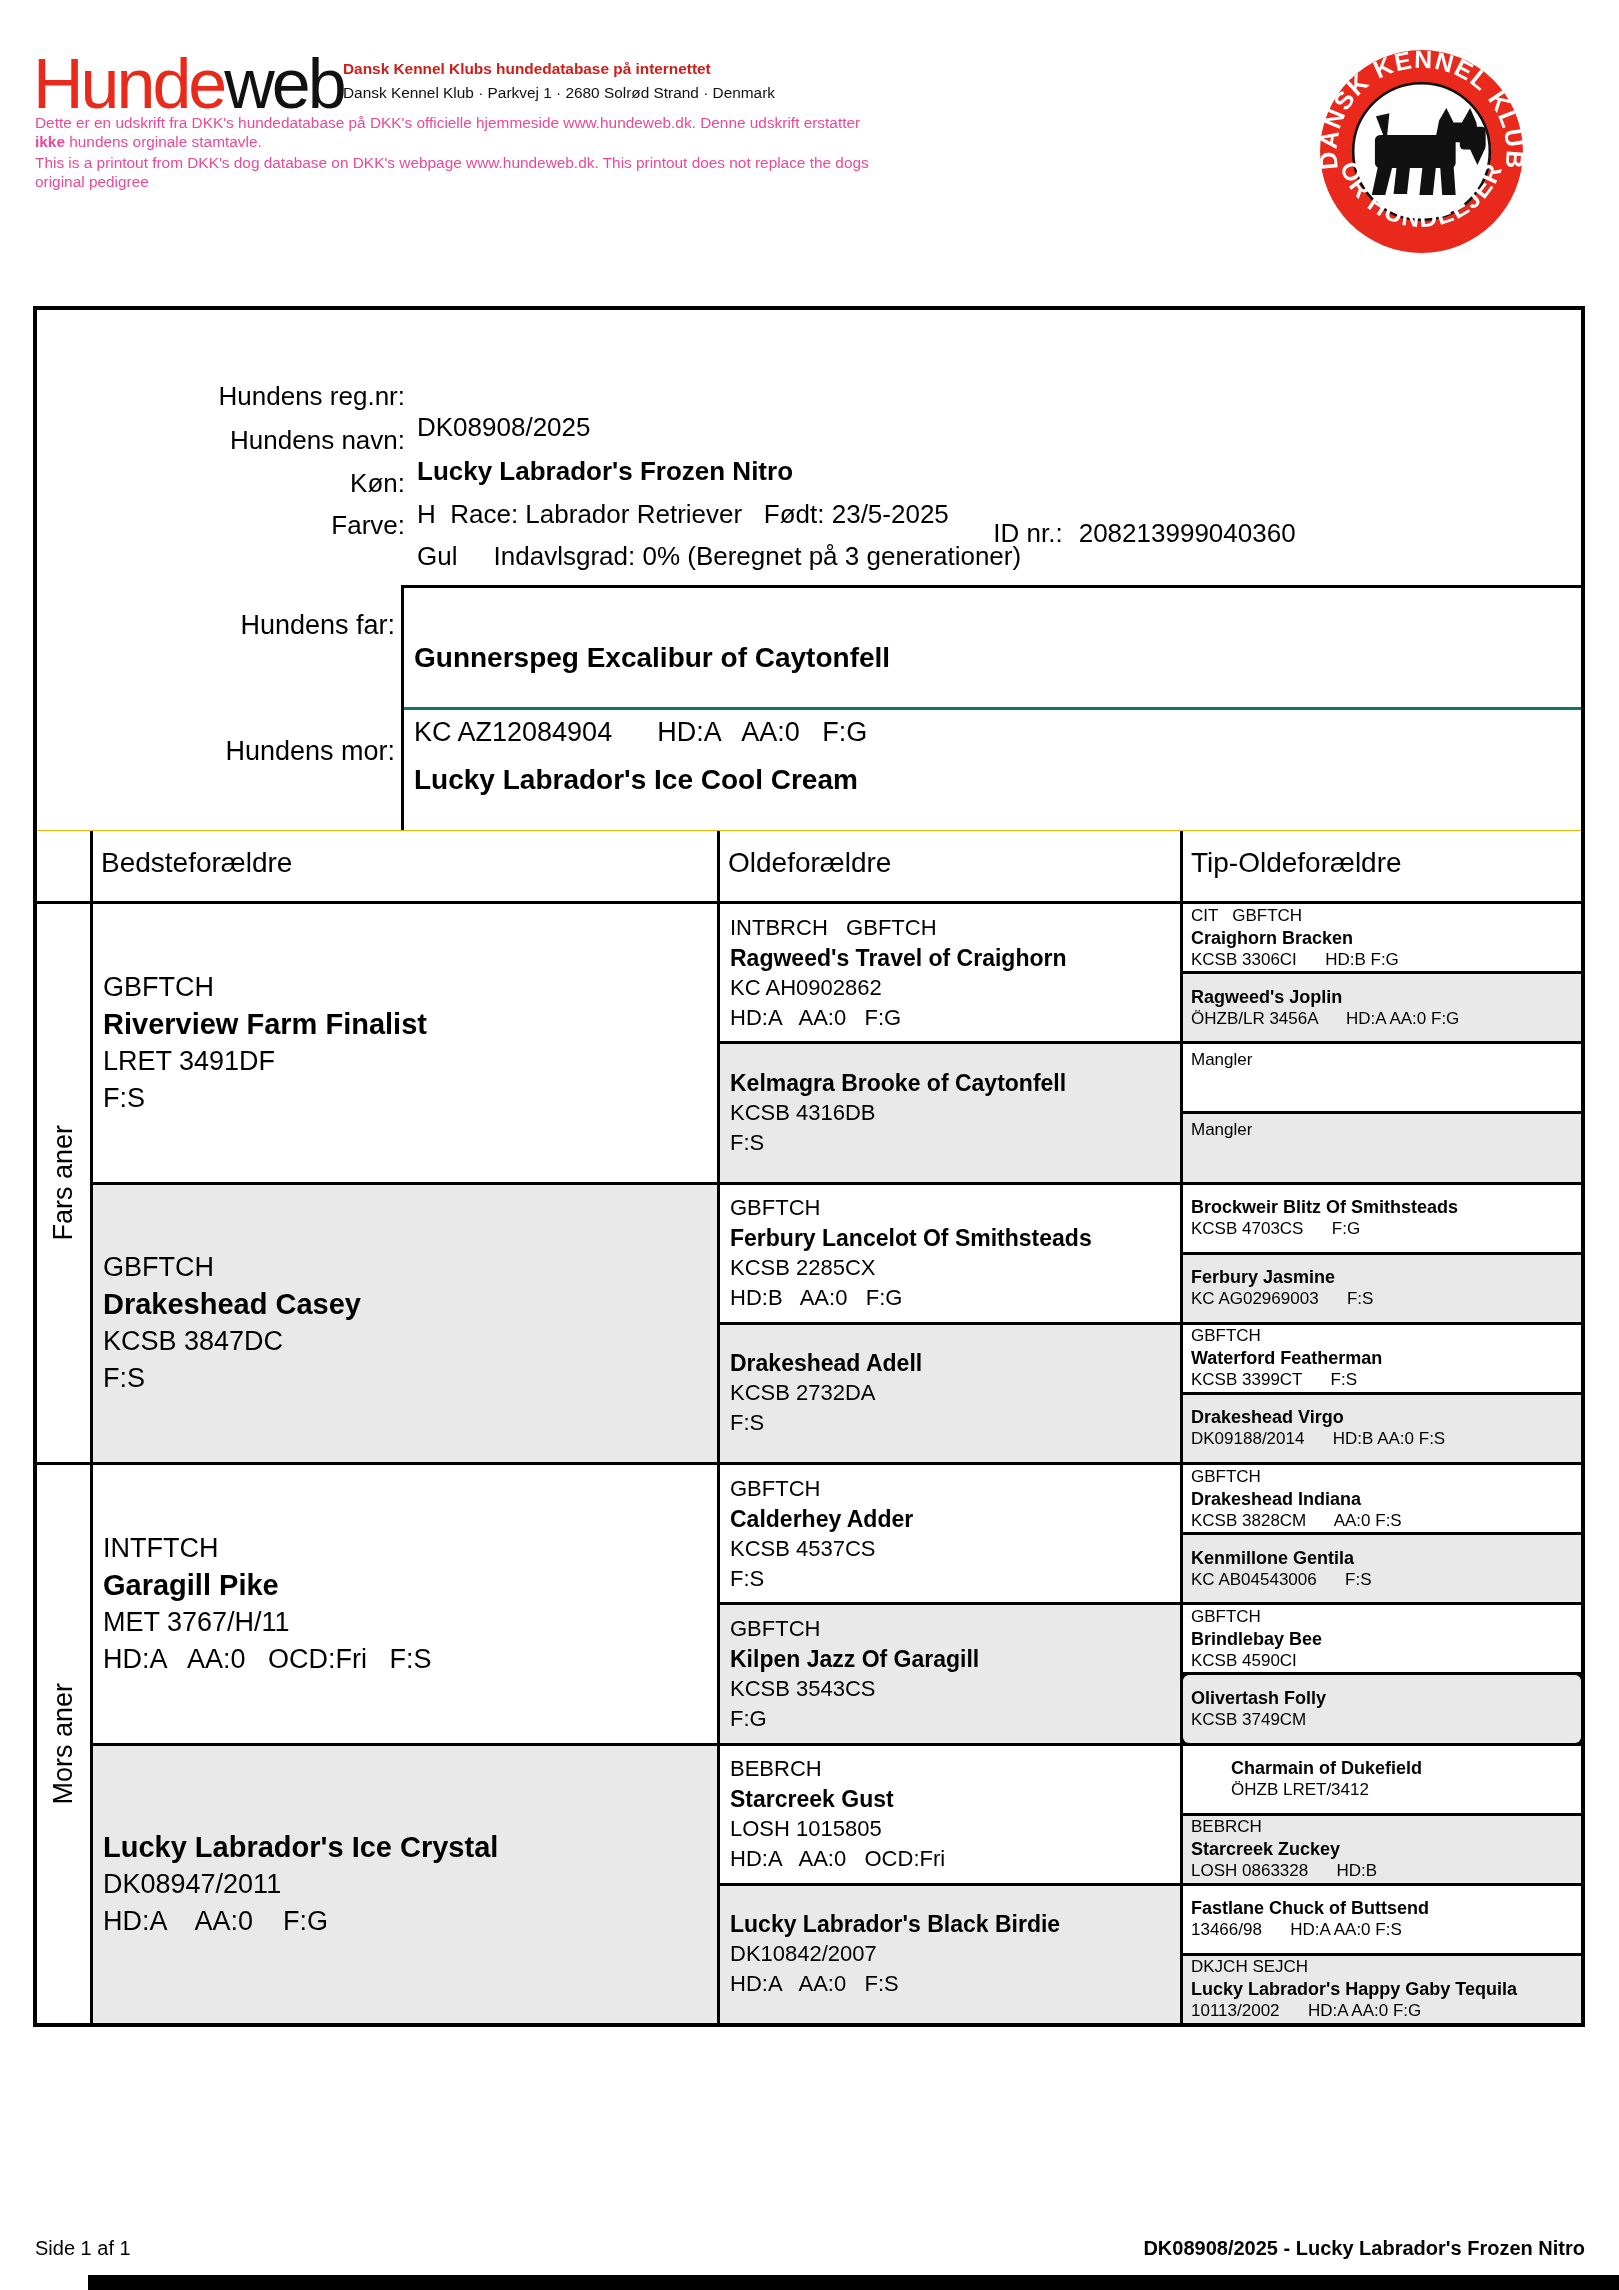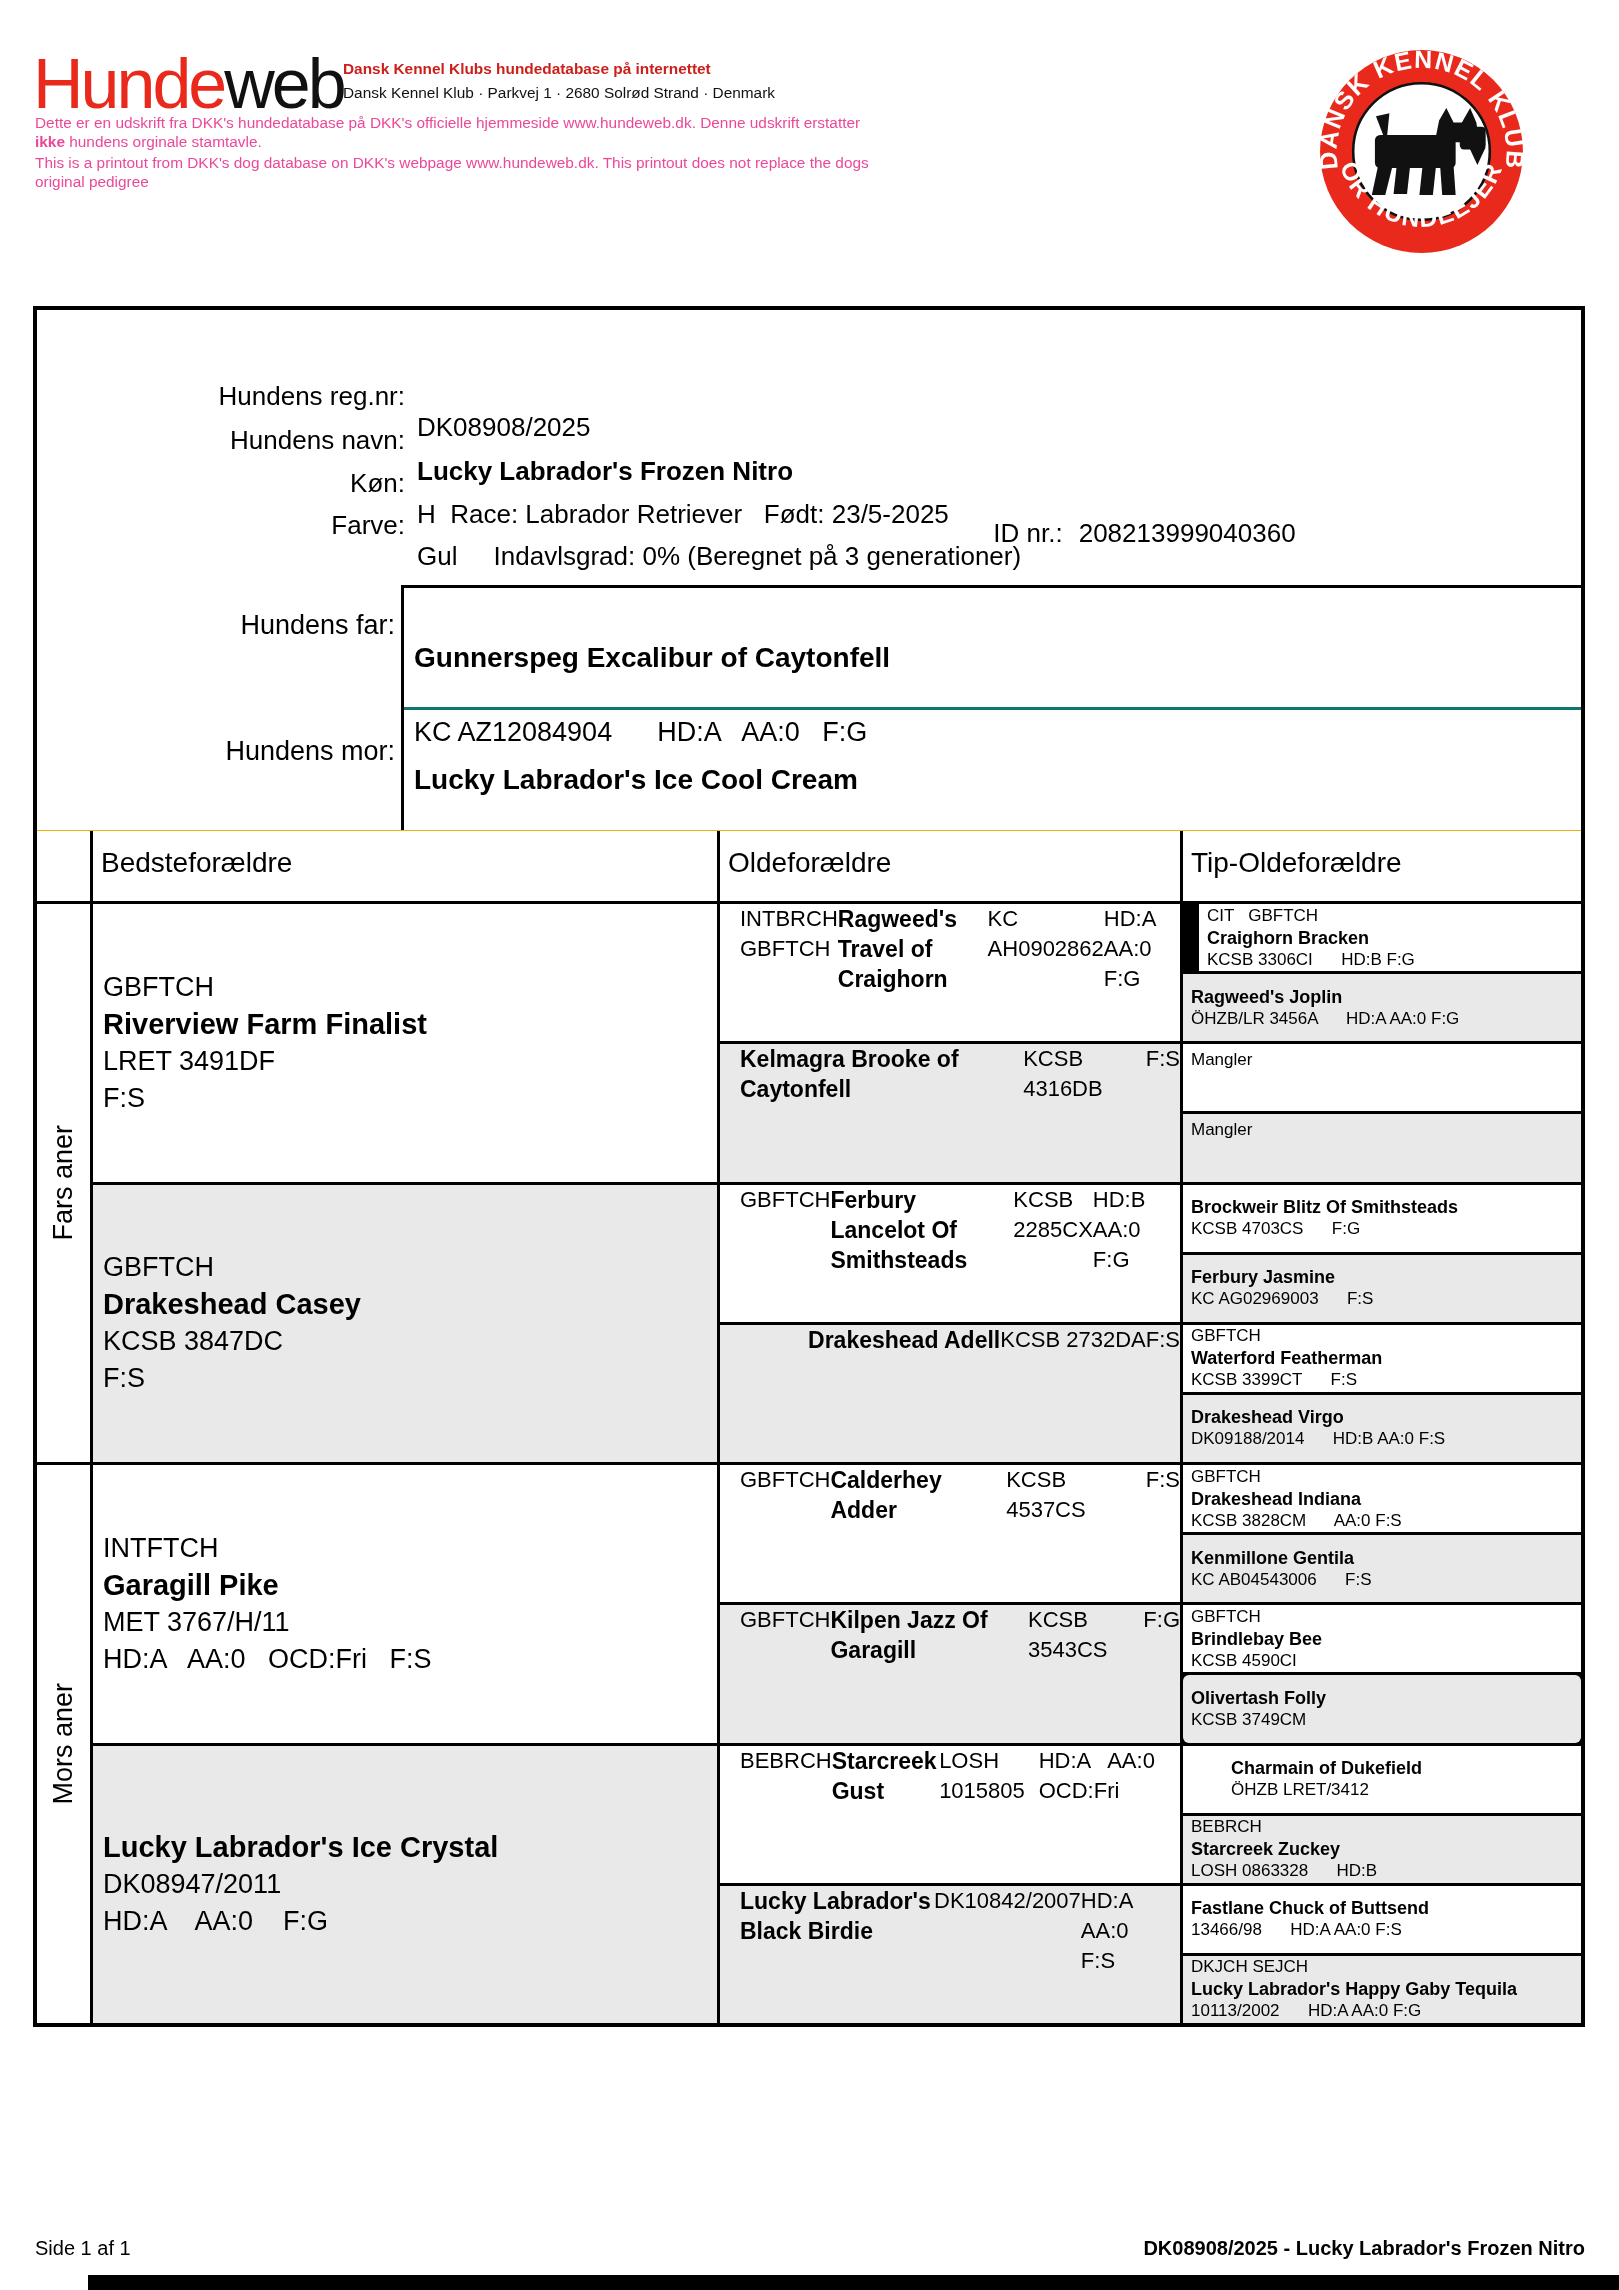--- a/index.html
+++ b/index.html
@@ -49,21 +49,21 @@
          grid-template-rows: 70px repeat(16, 1fr);
          gap: 3px; background: #000; border-top: 1px solid #eab308; }
   .cell { background: #fff; overflow: hidden; white-space: pre-wrap; }
   .gray { background: #e9e9e9; }
   .hdr { font-size: 28px; padding: 16px 0 0 8px; }
   .vcell { display: flex; align-items: center; justify-content: center; }
   .vcell span { writing-mode: vertical-rl; transform: rotate(180deg); font-size: 27px; }
   .gp  { display: flex; flex-direction: column; justify-content: center; padding-left: 10px;
          font-size: 27px; line-height: 37px; }
   .gp .nm  { font-weight: bold; font-size: 29px; }
-  .ggp { display: flex; flex-direction: row; justify-content: flex-end; padding-left: 20px;
+  .ggp { display: flex; flex-direction: column; justify-content: center; padding-left: 10px;
          font-size: 22px; line-height: 30px; }
   .ggp .nm { font-weight: bold; font-size: 23px; }
   .tip { display: flex; flex-direction: column; justify-content: center; padding-left: 8px;
          font-size: 17px; line-height: 22px; }
   .tip .nm { font-weight: bold; font-size: 18px; }
   .tip.mangler { justify-content: flex-start; padding-top: 5px; }
 
   
   #foot-l { left: 35px; top: 2237px; font-size: 20px; }
   #foot-r { right: 35px; top: 2237px; font-size: 20px; font-weight: bold; }
@@ -228,21 +228,21 @@
       <div>LOSH 1015805</div>
       <div>HD:A   AA:0   OCD:Fri</div>
     </div>
     <div class="cell ggp gray" style="grid-column:3;grid-row:16/span 2;">
       <div></div>
       <div class="nm">Lucky Labrador's Black Birdie</div>
       <div>DK10842/2007</div>
       <div>HD:A   AA:0   F:S</div>
     </div>
 
-    <div class="cell tip" style="grid-column:4;grid-row:2;margin-left:16px;">
+    <div class="cell tip" style="grid-column:4;grid-row:2;">
       <div>CIT   GBFTCH</div>
       <div class="nm">Craighorn Bracken</div>
       <div>KCSB 3306CI      HD:B F:G</div>
     </div>
     <div class="cell tip gray" style="grid-column:4;grid-row:3;">
       <div></div>
       <div class="nm">Ragweed's Joplin</div>
       <div>ÖHZB/LR 3456A      HD:A AA:0 F:G</div>
     </div>
     <div class="cell tip mangler" style="grid-column:4;grid-row:4;">

